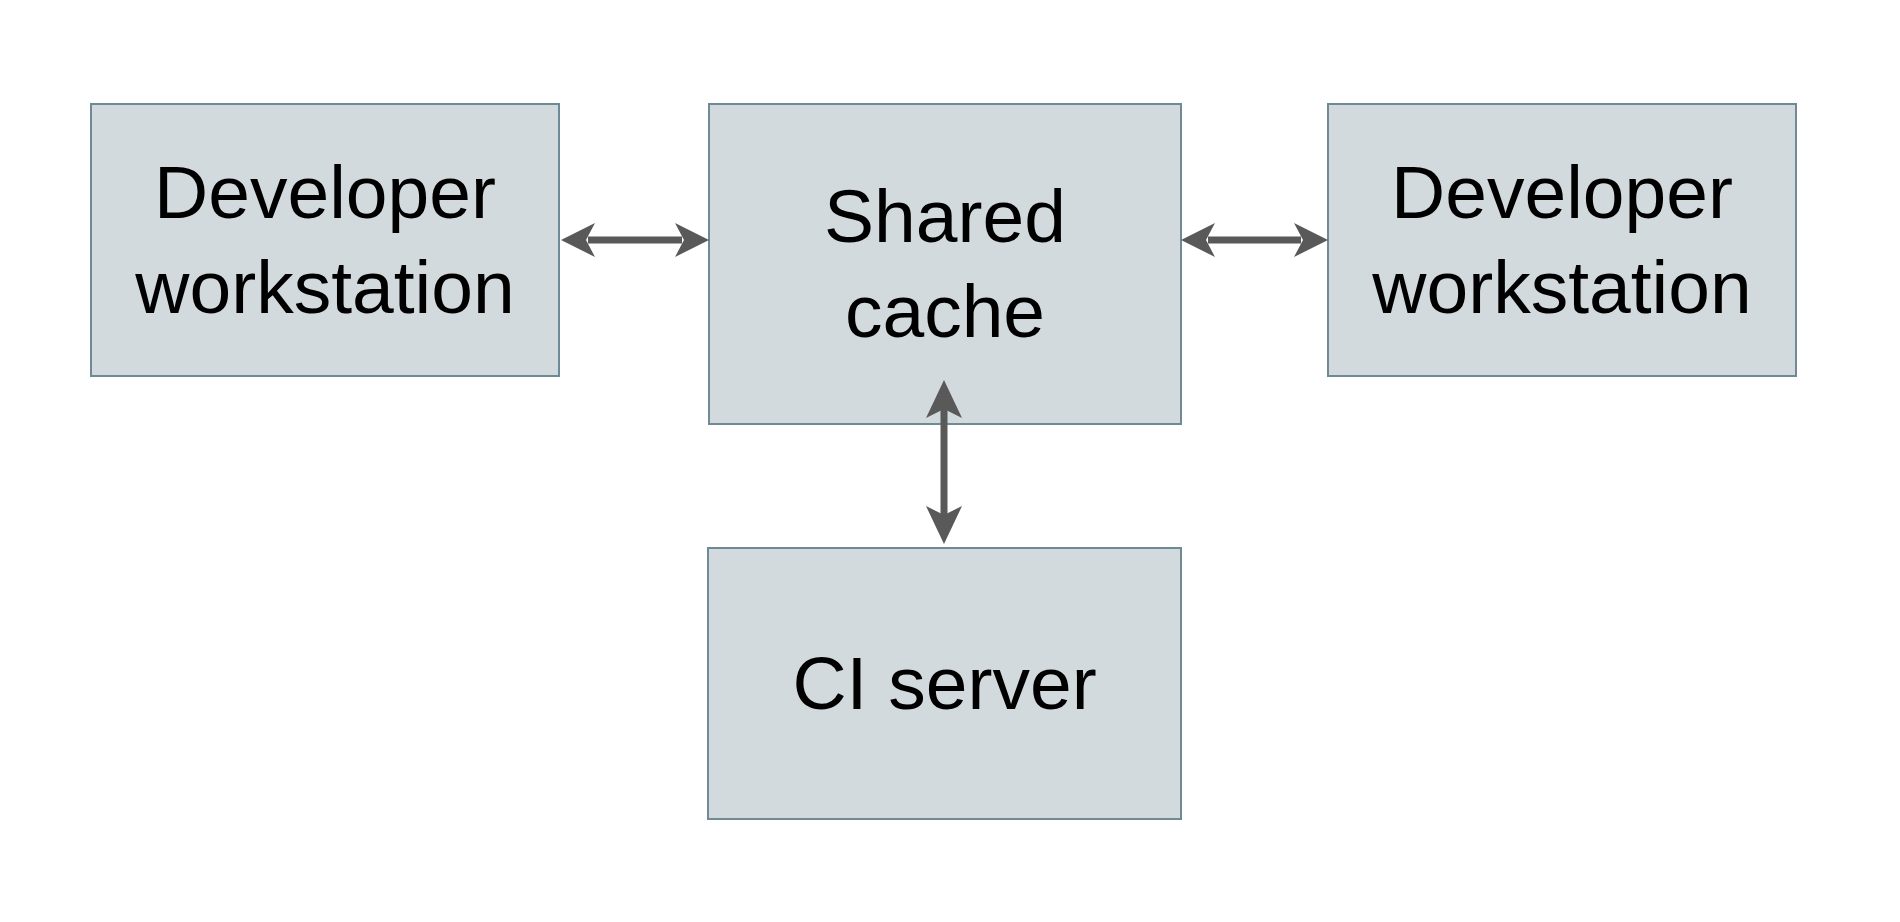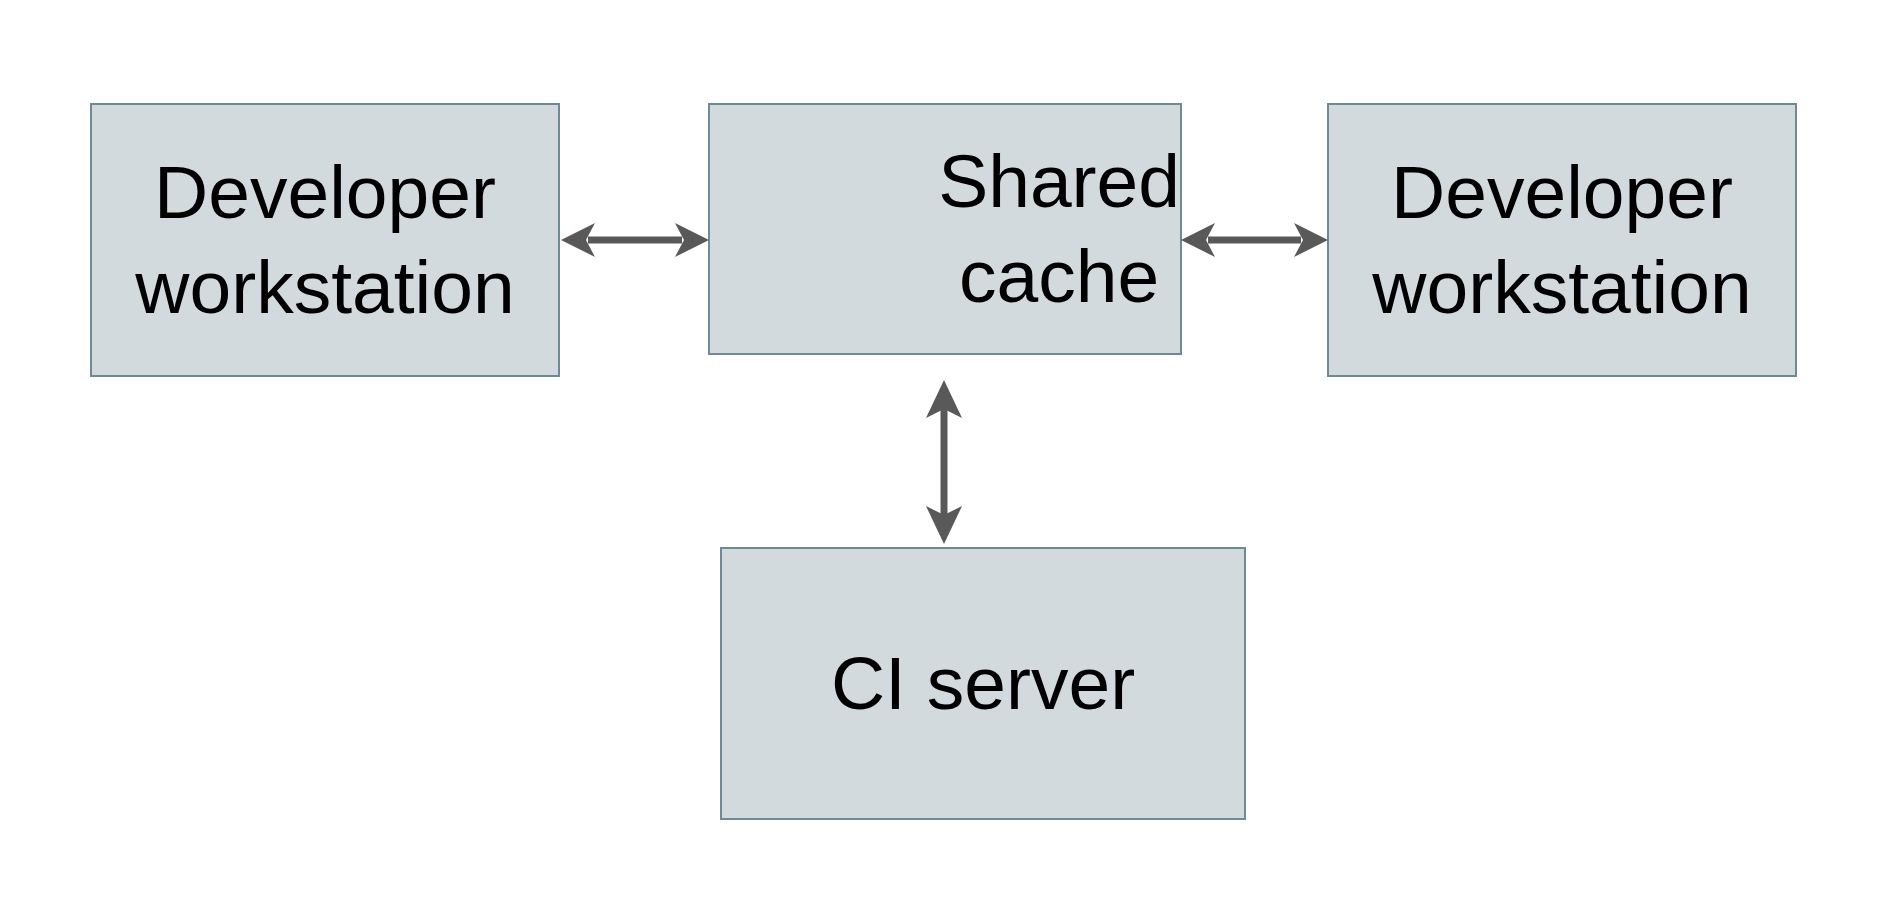--- a/index.html
+++ b/index.html
@@ -27,23 +27,23 @@
     text-align: center;
   }
   .node .label {
     font-size: 75px;
     line-height: 95px;
     color: var(--text-color, #000000);
     white-space: pre-line;
     letter-spacing: 0px;
   }
   #node-dev-left   { left: 90px;   top: 103px; width: 470px; height: 274px; }
-  #node-shared     { left: 708px;  top: 103px; width: 474px; height: 252px; justify-content: flex-end; }
+  #node-shared     { left: 708px;  top: 103px; width: 474px; height: 322px; }
   #node-dev-right  { left: 1327px; top: 103px; width: 470px; height: 274px; }
-  #node-ci         { left: 707px;  top: 547px; width: 526px; height: 273px; margin-left: 13px; }
+  #node-ci         { left: 707px;  top: 547px; width: 475px; height: 273px; }
 
   .arrow { position: absolute; }
   #arrow-left     { left: 560px;  top: 217px; }
   #arrow-right    { left: 1180px; top: 217px; }
   #arrow-vertical { left: 921px;  top: 379px; }
   .arrow line    { stroke: var(--arrow-color, #595959); stroke-width: 7; }
   .arrow polygon { fill: var(--arrow-color, #595959); }
 </style>
 </head>
 <body>

